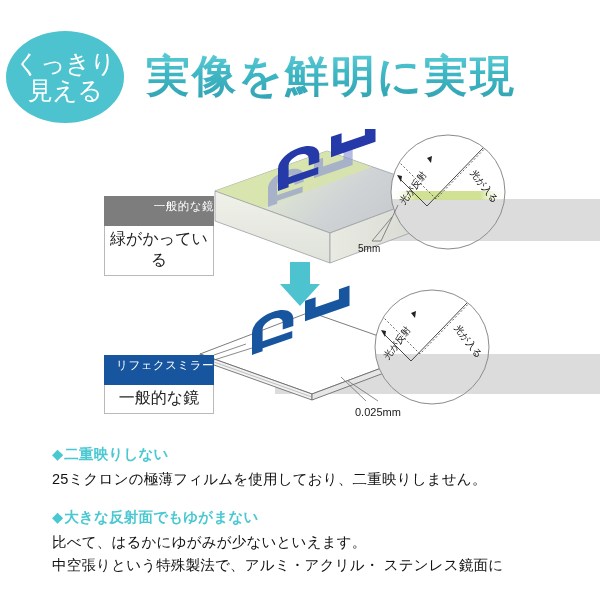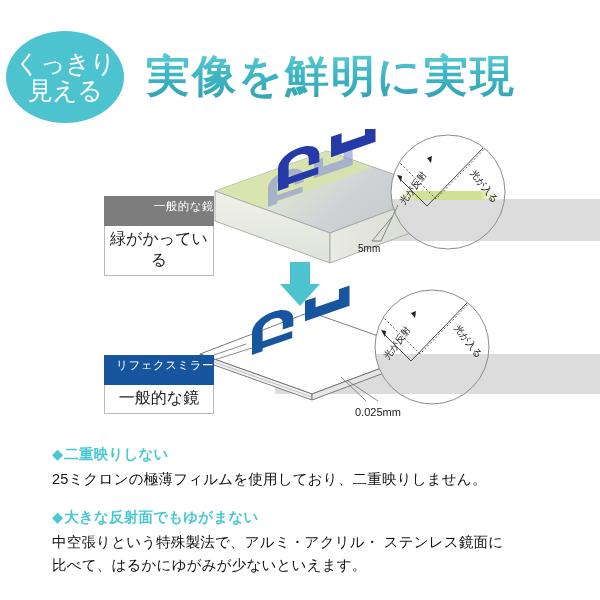--- a/index.html
+++ b/index.html
@@ -239,20 +239,20 @@
       <div class="fbody">
         <div>25ミクロンの極薄フィルムを使用しており、二重映りしません。</div>
       </div>
     </div>
 
     <div class="feat">
       <div class="fhd">
         <span class="dia">◆</span><span>大きな反射面でもゆがまない</span>
       </div>
       <div class="fbody">
+        <div>比べて、はるかにゆがみが少ないといえます。</div>
         <div>中空張りという特殊製法で、アルミ・アクリル・ ステンレス鏡面に</div>
-        <div>比べて、はるかにゆがみが少ないといえます。</div>
       </div>
     </div>
 
   </div>
 
 </div>
 
 </body></html>

